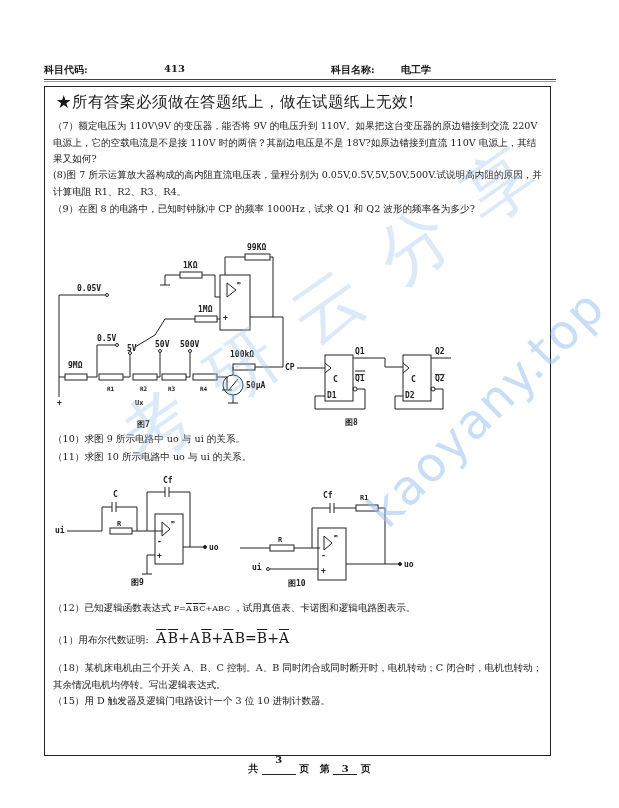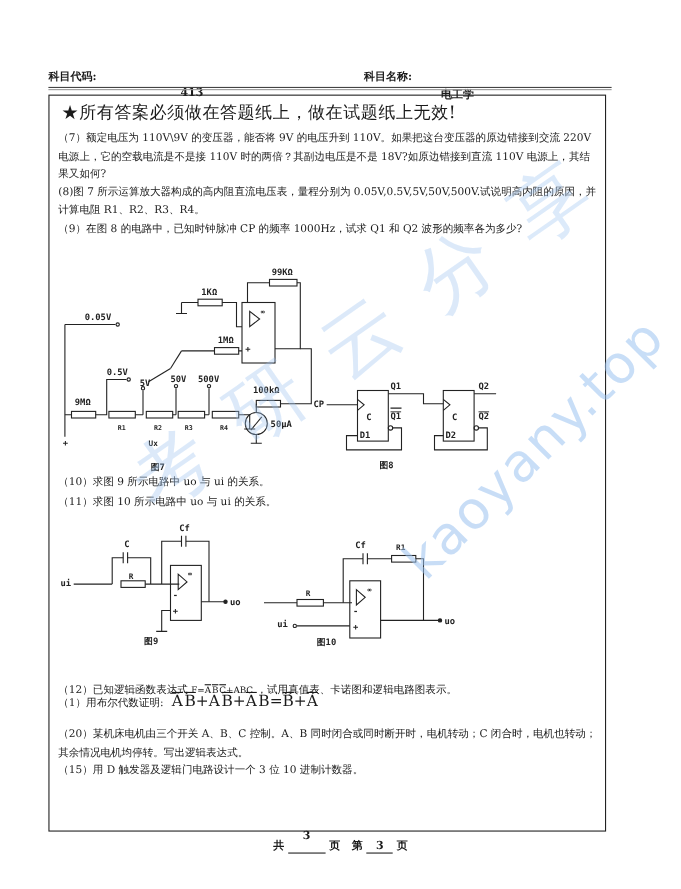--- a/index.html
+++ b/index.html
@@ -1,20 +1,20 @@
 <!DOCTYPE html>
 <html><head>
 <meta charset="utf-8">
 <style>
   html, body { margin:0; padding:0; background:#fff; }
   body { width:619px; height:808px; position:relative; overflow:hidden;
          font-family:"DejaVu Serif", serif; color:#1a1a1a; }
   .hdr { position:absolute; top:63px; left:44px; width:512px; height:16px; font-size:10px; font-weight:bold; }
   .hdr .lbl { position:absolute; top:0; }
-  .hdr .val { position:absolute; top:16px; }
+  .hdr .val { position:absolute; top:0; }
   .hdr-line { position:absolute; top:79px; left:44px; width:512px; height:1px; background:#444; }
   .hdr-line2 { position:absolute; top:81px; left:44px; width:512px; height:1px; background:#999; }
   .box { position:absolute; top:86px; left:44px; width:507px; height:670px; border:1.5px solid #222; box-sizing:border-box; }
   .notice { position:absolute; top:92px; left:56px; font-size:15.5px; font-weight:normal; letter-spacing:0.5px; }
   .q { position:absolute; left:53px; width:492px; font-size:9.6px; line-height:16.5px; font-weight:normal; }
   .fig { position:absolute; }
   .fig svg { display:block; }
   .footer { position:absolute; top:762px; left:0; width:619px; text-align:center; font-size:10px; font-weight:bold; }
   .ov { text-decoration:overline; }
   .wm { position:absolute; color:#9cc3f0; opacity:0.55; font-family:"DejaVu Sans", sans-serif; pointer-events:none; }
@@ -199,31 +199,31 @@
     <text x="12" y="92" stroke="none" fill="#222">ui</text>
     <circle cx="28" cy="91" r="1.5"></circle>
     <line x1="30" y1="91" x2="78" y2="91"></line>
     <line x1="106" y1="86" x2="160" y2="86"></line>
       <circle cx="160" cy="86" r="1.5" fill="#222"></circle>
     <text x="164" y="89" stroke="none" fill="#222">uo</text>
     <text x="48" y="108" stroke="none" fill="#222">图10</text>
   </svg>
 </div>
 
-<div class="q" style="top:620px">
+<div class="q" style="top:600px">
   <span>（12）已知逻辑函数表达式</span>
   <span style="font-size:8px">F=<span class="ov">A</span> <span class="ov">B</span> <span class="ov">C</span>+ABC</span>
   <span>，试用真值表、卡诺图和逻辑电路图表示。</span>
 </div>
 <div class="q" style="top:630px">
   <span>（1）用布尔代数证明:</span>
   <span style="font-size:14px">&nbsp;<span class="ov">A</span> <span class="ov">B</span>+A <span class="ov">B</span>+<span class="ov">A</span> B=<span class="ov">B</span>+<span class="ov">A</span></span>
 </div>
 
-<div class="q" style="top:660px">（20）某机床电机由三个开关 A、B、C 控制。A、B 同时闭合或同时断开时，电机转动；C 闭合时，电机也转动；其余情况电机均停转。写出逻辑表达式。</div>
+<div class="q" style="top:660px">（18）某机床电机由三个开关 A、B、C 控制。A、B 同时闭合或同时断开时，电机转动；C 闭合时，电机也转动；其余情况电机均停转。写出逻辑表达式。</div>
 <div class="q" style="top:693px">（15）用 D 触发器及逻辑门电路设计一个 3 位 10 进制计数器。</div>
 
 <div class="footer">
   <span>共</span>
   <span style="display:inline-block; width:34px; border-bottom:1px solid #222; position:relative; text-align:center;">
     <span style="position:absolute; top:-9px; left:0; width:100%;">3</span>&nbsp;
   </span>
   <span>页</span>
   &nbsp;
   <span>第</span>

